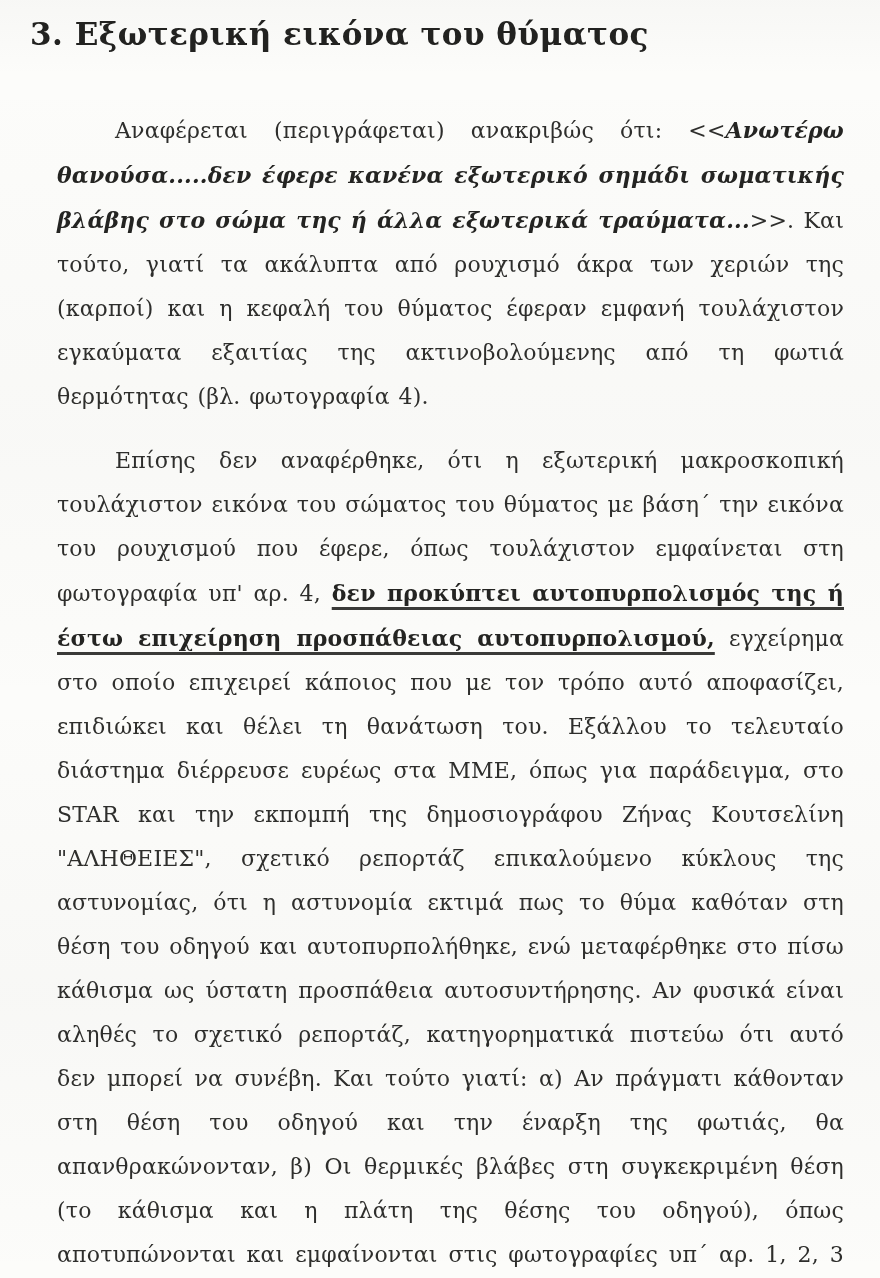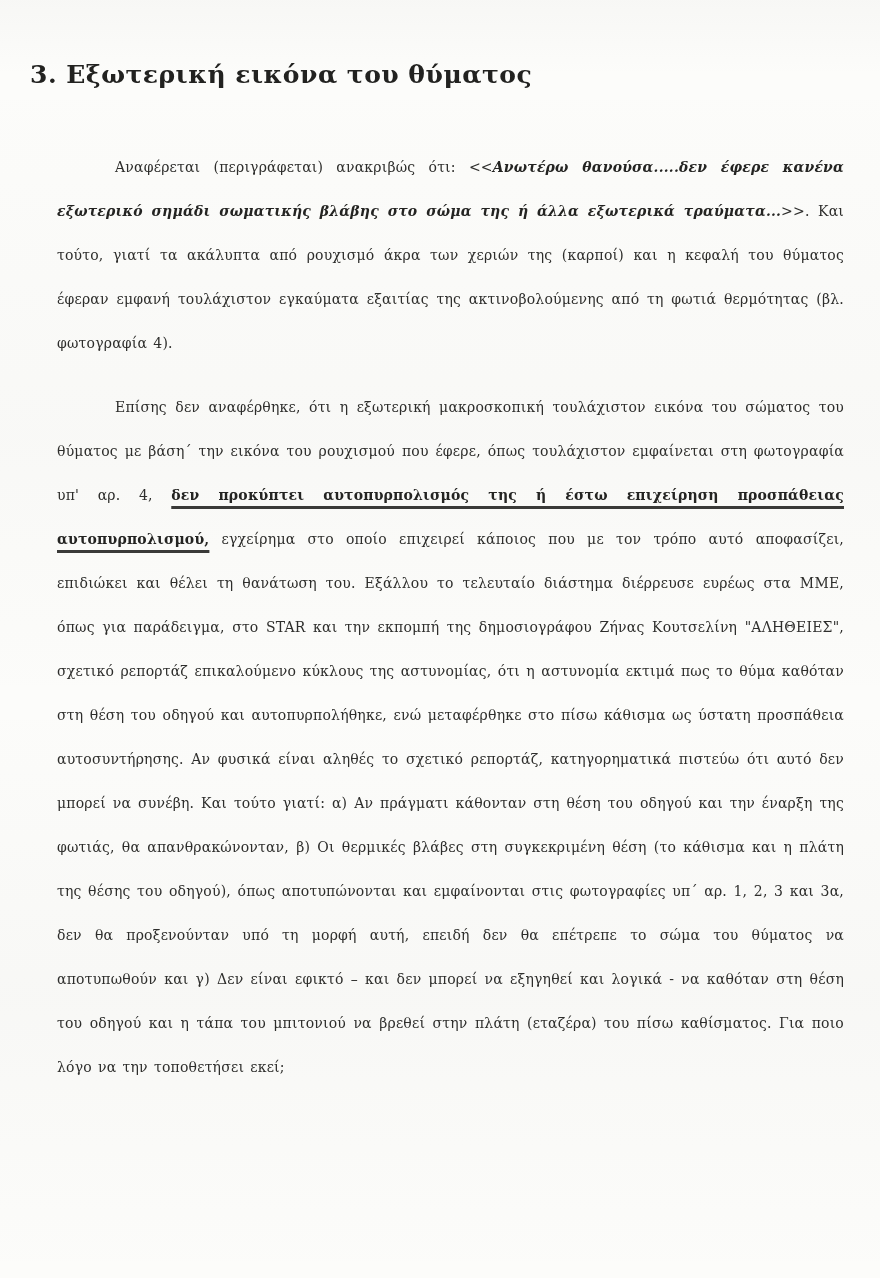--- a/index.html
+++ b/index.html
@@ -20,30 +20,29 @@
       linear-gradient(180deg,
         rgba(120,120,115,0.035) 0%,
         rgba(255,255,255,0) 6%,
         rgba(140,140,135,0.03) 34%,
         rgba(255,255,255,0) 55%,
         rgba(130,130,125,0.035) 78%,
         rgba(255,255,255,0) 100%),
       #fcfcfa;
   }
   .heading {
-    font-size: 25px;
+    font-size: 31px;
     font-weight: bold;
     color: #222220;
     letter-spacing: 0.5px;
     margin-left: -27px;
     margin-bottom: 56px;
-    margin-top: 44px;
   }
   .para {
-    font-size: 14px;
+    font-size: 22px;
     line-height: 44px;
     text-align: justify;
     text-indent: 58px;
     letter-spacing: 0.2px;
     word-spacing: 1.5px;
     color: #2e2e2c;
   }
   .para + .para { margin-top: 0; }
   .para.gap-after { margin-bottom: 20px; }
   .run.normal { }

